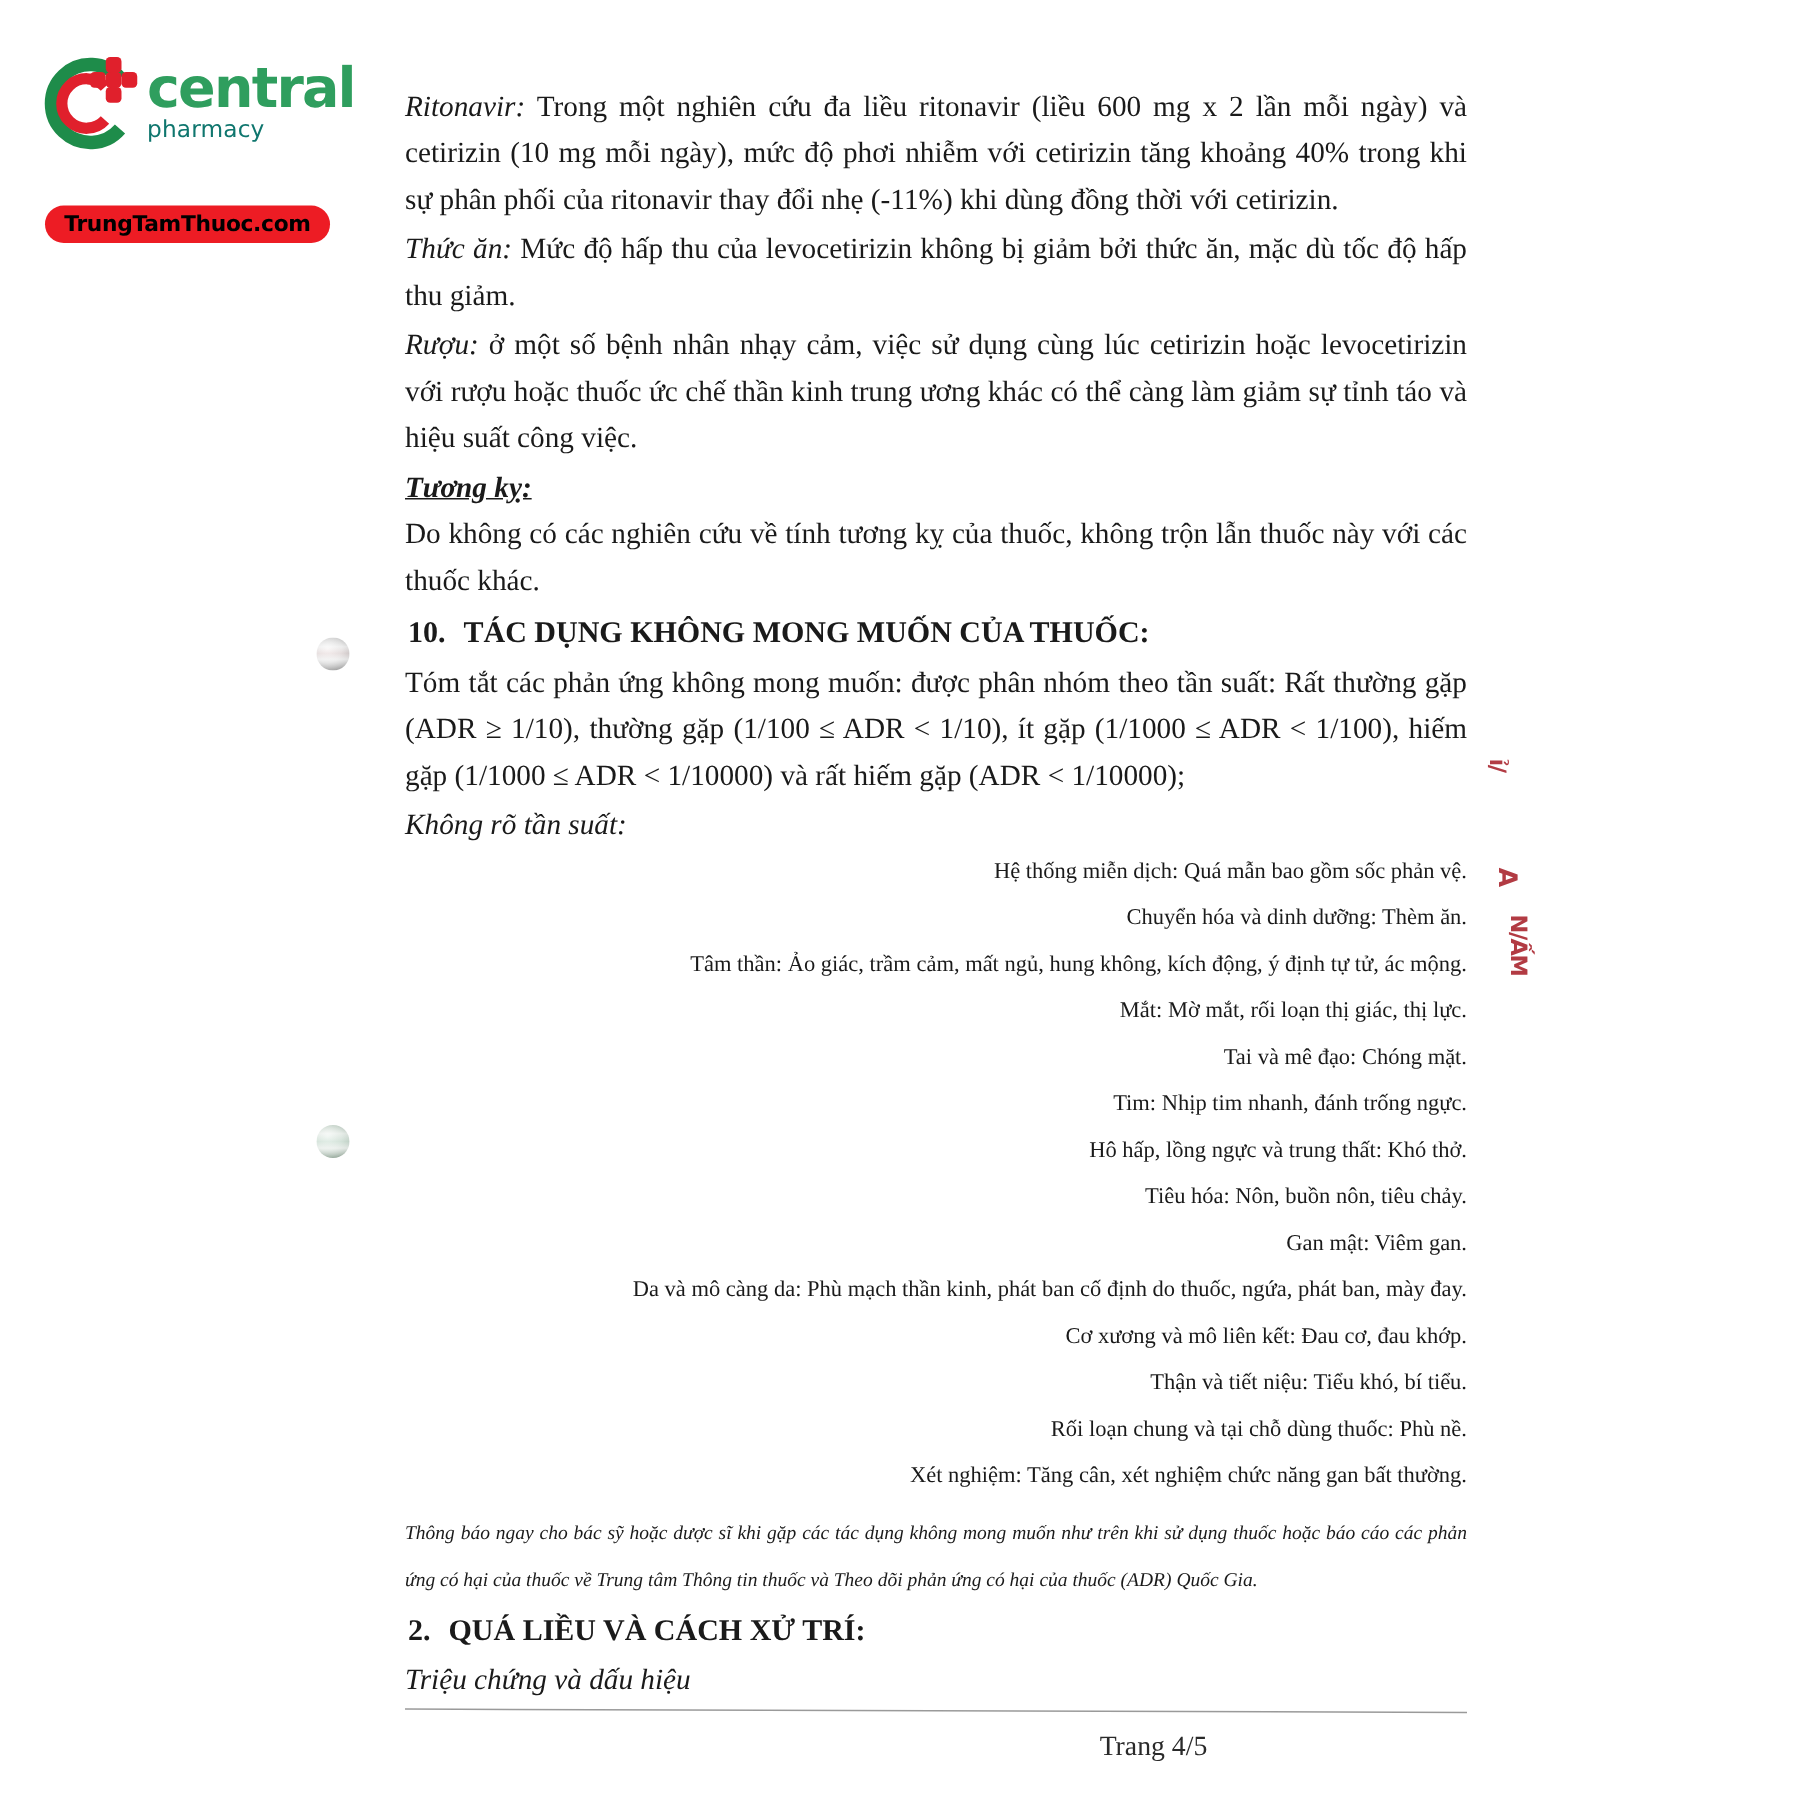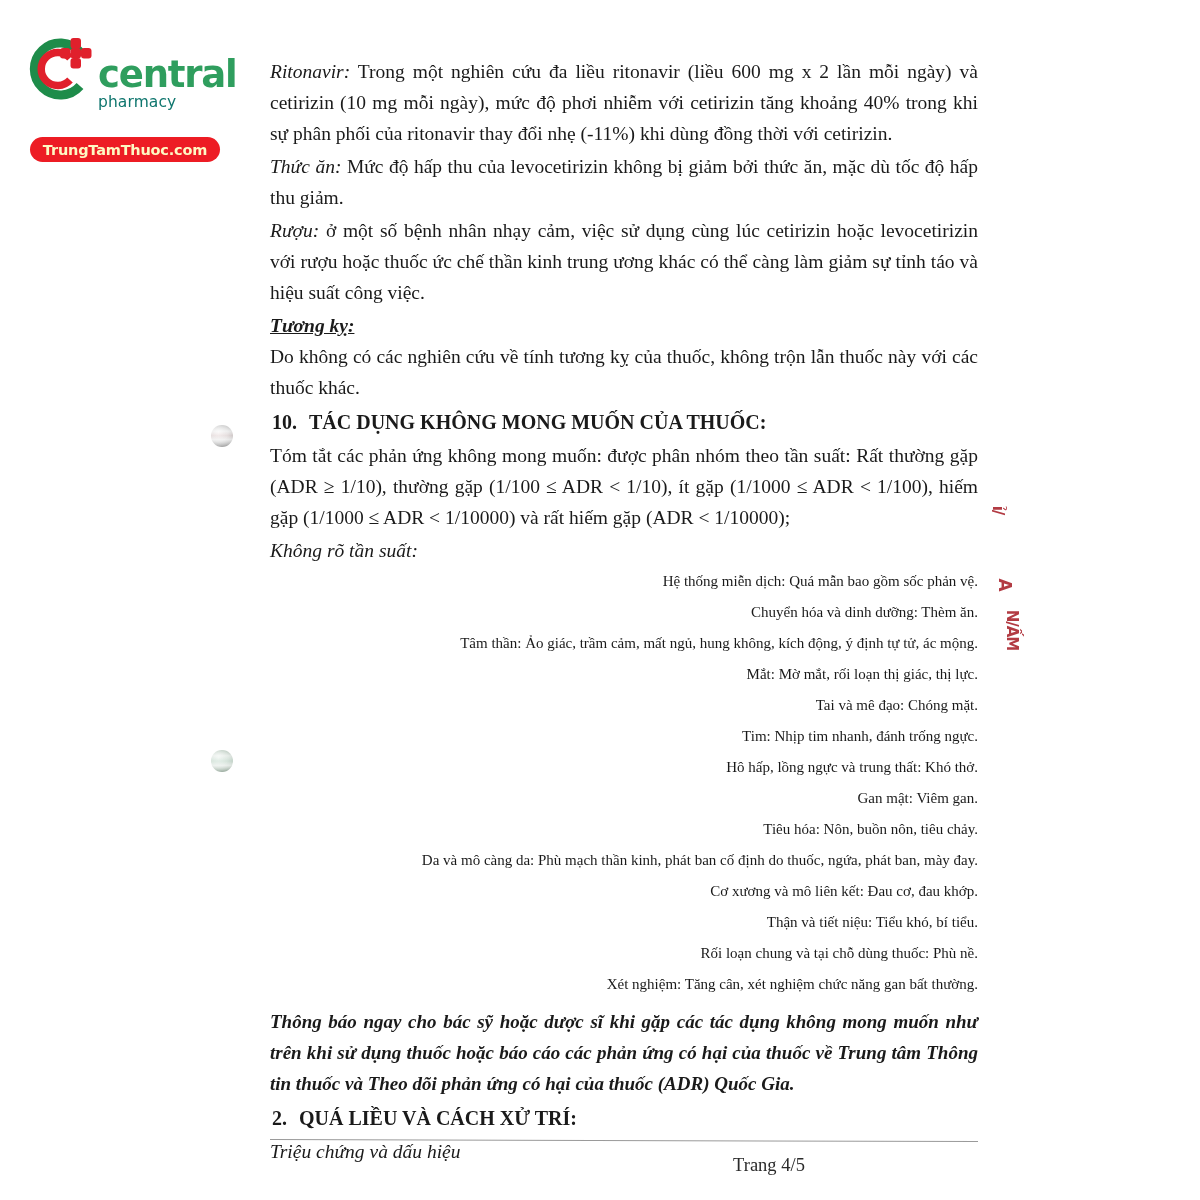--- a/index.html
+++ b/index.html
@@ -29,21 +29,20 @@
     left: 8px;
     top: 4px;
     width: 74px;
     height: 74px;
   }
   #logo-wordmark {
     position: absolute;
     left: 84px;
     top: 12px;
     width: 140px;
-    margin-top: 16px;
   }
   .word-central {
     font-family: "DejaVu Sans", "Liberation Sans", sans-serif;
     font-size: 37px;
     font-weight: 700;
     color: #2f9e5e;
     letter-spacing: -1.2px;
     line-height: 1.0;
   }
   .word-pharmacy {
@@ -64,21 +63,21 @@
     background: #ed1c24;
     border-radius: 13px;
     display: flex;
     align-items: center;
     justify-content: center;
   }
   #site-pill span {
     font-family: "DejaVu Sans", "Liberation Sans", sans-serif;
     font-size: 14.5px;
     font-weight: 700;
-    color: #fef9c3;
+    color: #000000;
     letter-spacing: -0.2px;
   }
 
   
   #doc {
     position: absolute;
     left: 270px;
     top: 56px;
     width: 708px;
   }
@@ -114,23 +113,23 @@
   }
   .section-head {
     font-weight: bold;
     font-size: 20px;
     line-height: 31px;
     margin: 4px 0 2px 0;
     padding-left: 2px;
   }
   .section-head .num { margin-right: 12px; }
   .bold-italic-block {
-    font-weight: bold;
+    font-weight: normal;
     font-style: italic;
-    font-size: 19px;
+    font-size: 13px;
     line-height: 31px;
     text-align: justify;
     margin: 6px 0 2px 0;
   }
 
   
   #footer {
     position: absolute;
     left: 270px;
     top: 1140px;
@@ -267,22 +266,22 @@
   <div class="italic-head">Không rõ tần suất:</div>
 
   <div id="effects-list">
     <div class="line">Hệ thống miễn dịch: Quá mẫn bao gồm sốc phản vệ.</div>
     <div class="line">Chuyển hóa và dinh dưỡng: Thèm ăn.</div>
     <div class="line">Tâm thần: Ảo giác, trầm cảm, mất ngủ, hung không, kích động, ý định tự tử, ác mộng.</div>
     <div class="line">Mắt: Mờ mắt, rối loạn thị giác, thị lực.</div>
     <div class="line">Tai và mê đạo: Chóng mặt.</div>
     <div class="line">Tim: Nhịp tim nhanh, đánh trống ngực.</div>
     <div class="line">Hô hấp, lồng ngực và trung thất: Khó thở.</div>
+    <div class="line">Tiêu hóa: Nôn, buồn nôn, tiêu chảy.</div>
     <div class="line">Gan mật: Viêm gan.</div>
-    <div class="line">Tiêu hóa: Nôn, buồn nôn, tiêu chảy.</div>
     <div class="line">Da và mô càng da: Phù mạch thần kinh, phát ban cố định do thuốc, ngứa, phát ban, mày đay.</div>
     <div class="line">Cơ xương và mô liên kết: Đau cơ, đau khớp.</div>
     <div class="line">Thận và tiết niệu: Tiểu khó, bí tiểu.</div>
     <div class="line">Rối loạn chung và tại chỗ dùng thuốc: Phù nề.</div>
     <div class="line">Xét nghiệm: Tăng cân, xét nghiệm chức năng gan bất thường.</div>
   </div>
 
   <p class="bold-italic-block">Thông báo ngay cho bác sỹ hoặc dược sĩ khi gặp các tác dụng không mong muốn như trên khi sử dụng thuốc hoặc báo cáo các phản ứng có hại của thuốc về Trung tâm Thông tin thuốc và Theo dõi phản ứng có hại của thuốc (ADR) Quốc Gia.</p>
 
   <div class="section-head"><span class="num">2.</span><span>QUÁ LIỀU VÀ CÁCH XỬ TRÍ:</span></div>

